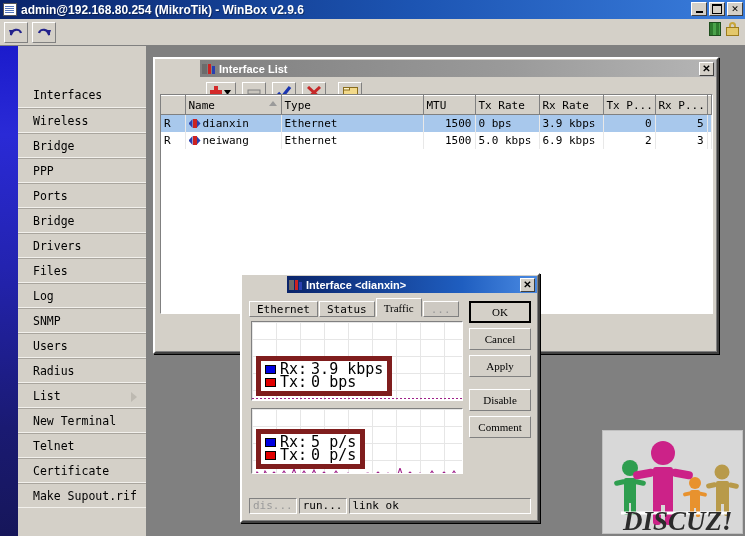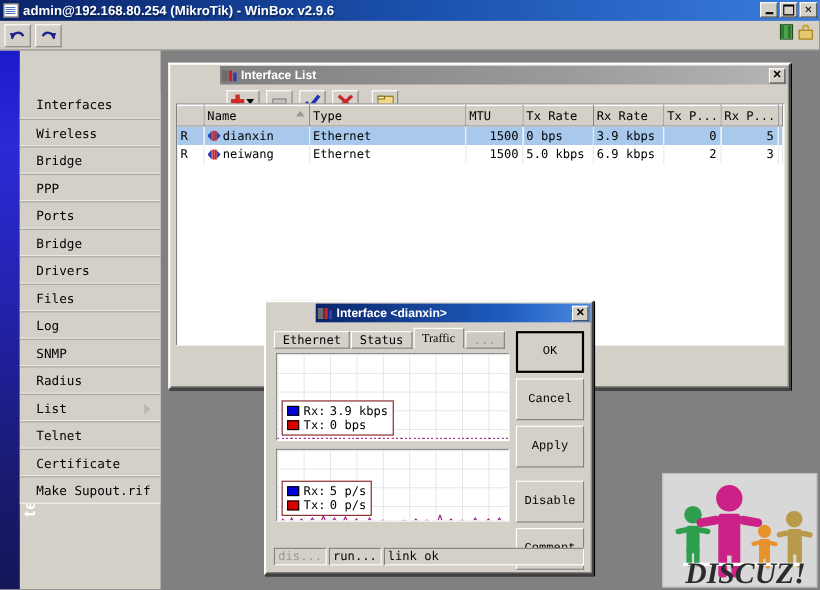--- a/index.html
+++ b/index.html
@@ -168,38 +168,38 @@
   .graphbox{
     position:absolute;background:#fff;
     border:1px solid;border-color:#808080 #fff #fff #808080;
     box-sizing:border-box;overflow:hidden;
   }
   .gridbg{position:absolute;inset:0;
     background-image:linear-gradient(to right,#e6e6e6 1px,transparent 1px),
                      linear-gradient(to bottom,#e6e6e6 1px,transparent 1px);
     background-size:24px 17px;}
   .legend{
-    position:absolute;left:4px;bottom:4px;background:#fff;border:1px solid #7f1d1d;
-    padding:2px 4px;font-size:11px;line-height:13px;
+    position:absolute;left:4px;bottom:4px;background:#fff;border:5px solid #7f1d1d;
+    padding:2px 4px;font-size:15px;line-height:13px;
     font-family:"DejaVu Sans Mono","Liberation Mono",monospace;
   }
   .lrow{display:flex;align-items:center;gap:4px;white-space:nowrap;}
   .sw{width:11px;height:9px;border:1px solid #000;flex:none;box-sizing:border-box;}
   .sw.rx{background:#0000e0;}
   .sw.tx{background:#e00000;}
   .trace{position:absolute;left:0;right:0;bottom:1px;height:1px;
     background:repeating-linear-gradient(to right,#a0208a 0 2px,transparent 2px 4px);}
   .trace2{position:absolute;left:0;right:0;bottom:1px;height:7px;}
   .btncol{position:absolute;right:6px;top:25px;width:62px;}
   .dbtn{
-    width:62px;height:38px;margin-bottom:5px;background:#d4d0c8;
+    width:62px;height:22px;margin-bottom:5px;background:#d4d0c8;
     border:1px solid;border-color:#fff #808080 #808080 #fff;
     display:flex;align-items:center;justify-content:center;
     font-size:11px;color:#000;box-sizing:border-box;
-    font-family:Liberation Mono, monospace;
+    font-family:Liberation Serif, serif;
   }
   .dbtn.focus{border:2px solid #000;}
   .dbtn.gap{margin-top:12px;}
   .statusbar{position:absolute;left:6px;right:6px;bottom:6px;height:16px;display:flex;gap:2px;}
   .sbcell{
     background:#d4d0c8;border:1px solid;border-color:#808080 #fff #fff #808080;
     font-size:11px;line-height:14px;padding:0 3px;box-sizing:border-box;
     color:#000;white-space:nowrap;
     font-family:"DejaVu Sans Mono","Liberation Mono",monospace;
   }
@@ -260,22 +260,24 @@
         <div class="mi"><span>Interfaces</span></div>
         <div class="mi"><span>Wireless</span></div>
         <div class="mi"><span>Bridge</span></div>
         <div class="mi"><span>PPP</span></div>
         <div class="mi"><span>Ports</span></div>
         <div class="mi"><span>Bridge</span></div>
         <div class="mi"><span>Drivers</span></div>
         <div class="mi"><span>Files</span></div>
         <div class="mi"><span>Log</span></div>
         <div class="mi"><span>SNMP</span></div>
+        <div class="mi"><span>Users</span></div>
         <div class="mi"><span>Radius</span></div>
         <div class="mi"><span>List</span><span class="arr"></span></div>
+        <div class="mi"><span>New Terminal</span></div>
         <div class="mi"><span>Telnet</span></div>
         <div class="mi"><span>Certificate</span></div>
         <div class="mi"><span>Make Supout.rif</span></div>
       </div>
   </div>
 
   <div class="w95" id="ifwin">
     <div class="w95-in">
       <div class="w95-tb inactive">
         <div class="ifico">

